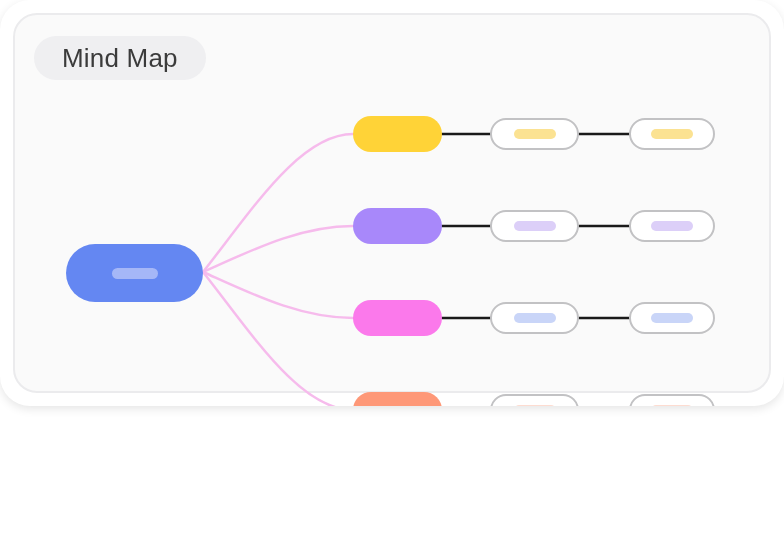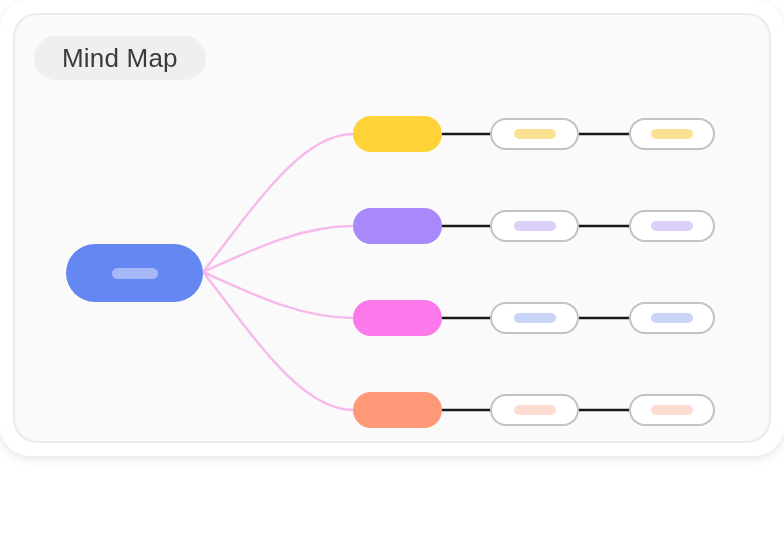--- a/index.html
+++ b/index.html
@@ -5,21 +5,21 @@
   * { margin: 0; padding: 0; box-sizing: border-box; }
   html, body { width: 784px; height: 544px; }
   body {
     font-family: "Liberation Sans", sans-serif;
     background: #ffffff;
   }
   .card {
     position: absolute;
     inset: 0;
     width: 784px;
-    height: 456px;
+    height: 406px;
     background: var(--card-bg, #ffffff);
     border-radius: 30px;
     box-shadow: 0 3px 10px rgba(0,0,0,0.10);
     overflow: hidden;
     padding-left: 30px;
   }
   .panel {
     position: absolute;
     inset: 13px;
     background: var(--panel-bg, #fafafa);

